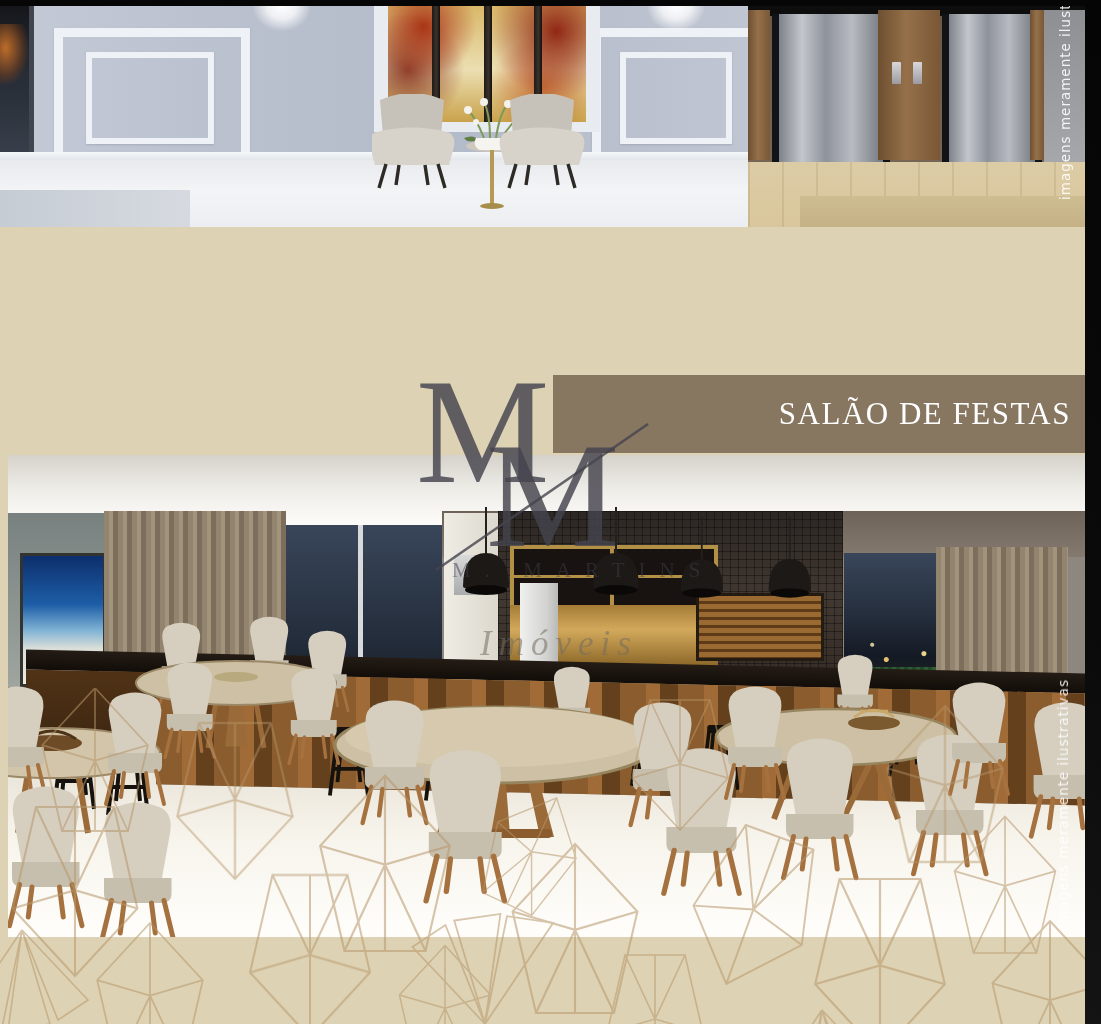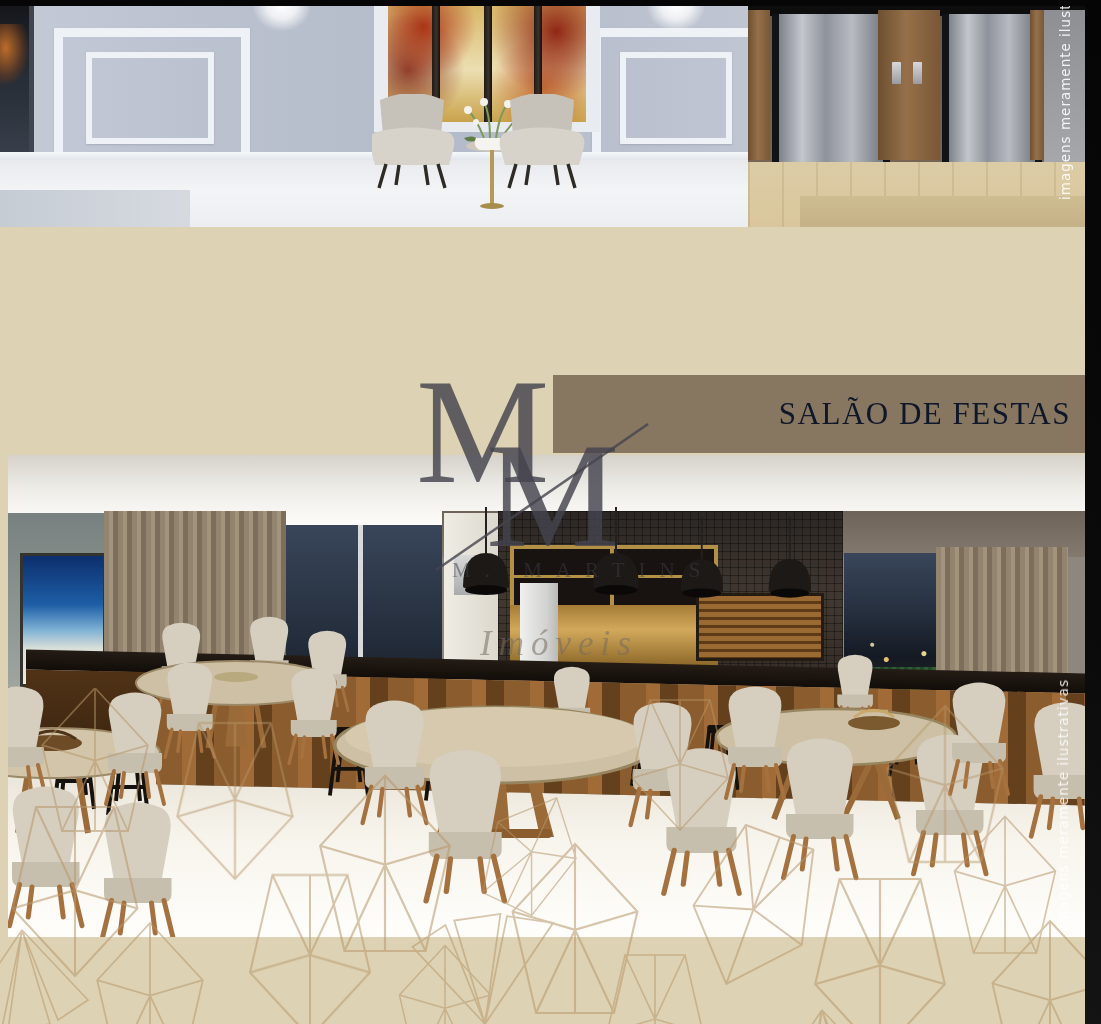--- a/index.html
+++ b/index.html
@@ -51,21 +51,21 @@
   .elev-wallR{left:1044px;top:4px;width:41px;height:152px;background:linear-gradient(180deg,#8d8f93,#a5a7ab);}
   .elev-floor{left:748px;top:156px;width:337px;height:65px;
       background:repeating-linear-gradient(90deg,rgba(150,120,70,.18) 0 2px,rgba(0,0,0,0) 2px 34px),linear-gradient(180deg,#dcCCa5,#d9c69c);}
   .elev-rug{left:800px;top:190px;width:285px;height:31px;background:linear-gradient(180deg,#cfbd92,#c4b286);}
 
   
 
   
   .title-band{left:553px;top:375px;width:532px;height:78px;background:#877660;z-index:4;}
   .title-band .t{display:block;line-height:78px;text-align:right;padding-right:14px;
-      font-family:"Liberation Serif",serif;font-size:31px;letter-spacing:1.5px;color:#0f172a;}
+      font-family:"Liberation Serif",serif;font-size:31px;letter-spacing:1.5px;color:#ffffff;}
 
   
   .logo{left:408px;top:372px;width:300px;height:270px;z-index:6;pointer-events:none;}
   .logo .m{position:absolute;font-family:"Liberation Serif",serif;font-size:150px;line-height:1;color:#45444e;opacity:.82;}
   .m1{left:8px;top:-16px;} .m2{left:78px;top:48px;}
   .logo svg{position:absolute;left:0;top:0;}
   .brand{position:absolute;left:44px;top:186px;font-family:"Liberation Serif",serif;font-size:21px;letter-spacing:14px;color:#3d3d45;opacity:.5;white-space:nowrap;}
   .tagline{position:absolute;left:72px;top:206px;font-family:"Liberation Serif",serif;font-style:italic;font-size:35px;letter-spacing:7px;color:#756d5f;opacity:.55;white-space:nowrap;margin-top:46px;}
 
   

